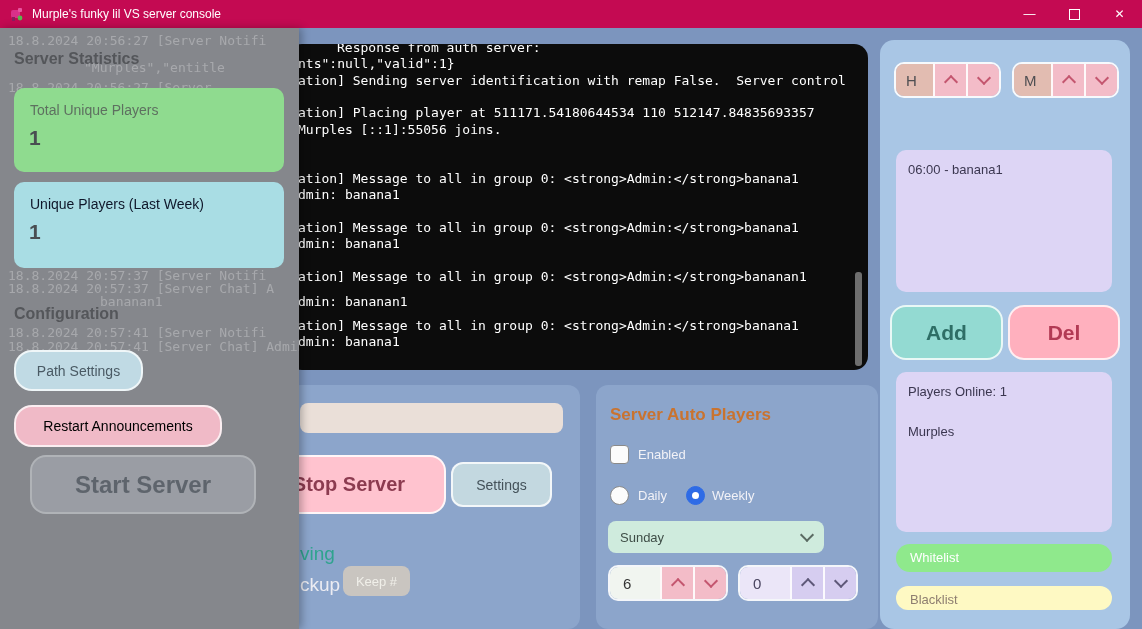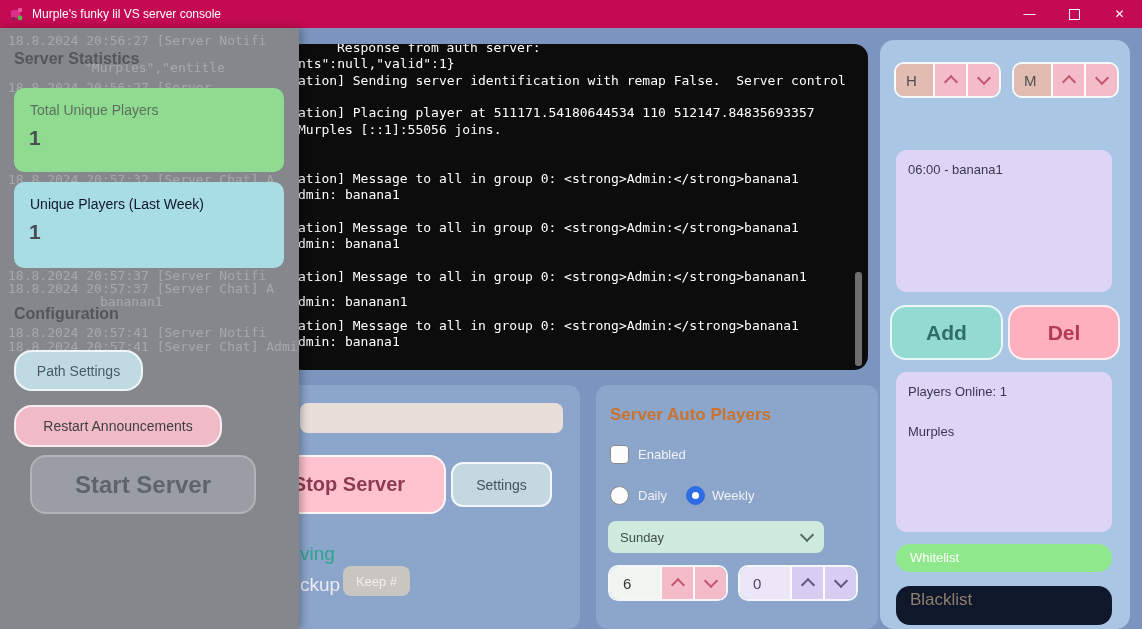--- a/index.html
+++ b/index.html
@@ -59,22 +59,22 @@
              padding:0 10px;box-sizing:border-box;font-size:13px;color:#3B3750;outline:none;font-family:inherit}
   .msg-input::placeholder{color:#8A87A0}
   .listbox{position:absolute;left:16px;top:110px;width:216px;height:142px;background:#DDD5F5;border-radius:10px;box-sizing:border-box;padding:12px;overflow:hidden}
   .list-item{font-size:13px;color:#3B3750}
   .big-btn{position:absolute;top:265px;height:55px;border-radius:16px;border:2px solid rgba(255,255,255,.8);font-weight:bold;font-size:21px;
            display:flex;align-items:center;justify-content:center;box-sizing:border-box}
   .players-box{position:absolute;left:16px;top:332px;width:216px;height:160px;background:#DDD5F5;border-radius:10px}
   .players-box .p-line{position:absolute;left:12px;font-size:13px;color:#3B3750}
   .wl-btn{position:absolute;left:16px;top:504px;width:216px;height:28px;background:#8FE98C;border-radius:14px;color:#fff;
           font-size:13px;line-height:28px;padding-left:14px;box-sizing:border-box}
-  .bl-btn{position:absolute;left:16px;top:546px;width:216px;height:39px;background:#0f172a;border-radius:14px;color:#8E7E70;
-          font-size:17px;line-height:28px;padding-left:14px;box-sizing:border-box}
+  .bl-btn{position:absolute;left:16px;top:546px;width:216px;height:24px;background:#fef9c3;border-radius:14px;color:#8E7E70;
+          font-size:13px;line-height:28px;padding-left:14px;box-sizing:border-box}
 
   
   .drawer{position:absolute;left:0;top:28px;width:299px;height:601px;background:#85878C;z-index:50;
           box-shadow:3px 0 8px rgba(0,0,0,.28);overflow:hidden}
   .ghost-ln{position:absolute;font-family:"DejaVu Sans Mono",monospace;font-size:13px;color:rgba(255,255,255,.28);white-space:pre}
   .d-heading{position:absolute;font-size:16px;font-weight:bold;color:#54565A}
   .card{position:absolute;left:14px;width:270px;border-radius:10px}
   .c-label{position:absolute;left:16px;top:14px;font-size:14px}
   .c-value{position:absolute;left:15px;top:38px;font-size:21px;font-weight:bold;color:#494E52}
   .d-btn{position:absolute;border:2px solid rgba(255,255,255,.75);border-radius:18px;font-size:14px;display:flex;
@@ -196,39 +196,38 @@
       <span class="p-line" style="top:52px">Murples</span>
     </div>
     <div class="wl-btn">Whitelist</div>
     <div class="bl-btn">Blacklist</div>
   </div>
 
   <div class="drawer">
     <span class="ghost-ln" style="left:8px;top:5px">18.8.2024 20:56:27 [Server Notifi</span>
     <span class="ghost-ln" style="left:84px;top:32px">"Murples","entitle</span>
     <span class="ghost-ln" style="left:8px;top:52px">18.8.2024 20:56:27 [Server</span>
-    <span class="ghost-ln" style="left:8px;top:144px">18.8.2024 20:57:32 [Server Chat] A</span>
     <span class="ghost-ln" style="left:8px;top:240px">18.8.2024 20:57:37 [Server Notifi</span>
     <span class="ghost-ln" style="left:8px;top:253px">18.8.2024 20:57:37 [Server Chat] A</span>
     <span class="ghost-ln" style="left:100px;top:266px">bananan1</span>
     <span class="ghost-ln" style="left:8px;top:297px">18.8.2024 20:57:41 [Server Notifi</span>
     <span class="ghost-ln" style="left:8px;top:311px">18.8.2024 20:57:41 [Server Chat] Admin:</span>
 
     <div class="d-heading" style="left:14px;top:22px">Server Statistics</div>
 
     <div class="card" style="top:60px;height:84px;background:#8FDB8F">
       <span class="c-label" style="color:#5E7060">Total Unique Players</span>
       <span class="c-value">1</span>
     </div>
     <div class="card" style="top:154px;height:86px;background:#A9DDE4">
       <span class="c-label" style="color:#0f172a">Unique Players (Last Week)</span>
       <span class="c-value">1</span>
     </div>
 
     <div class="d-heading" style="left:14px;top:277px">Configuration</div>
 
     <div class="d-btn" style="left:14px;top:322px;width:129px;height:41px;background:#C0DAE4;color:#4A5A64">Path Settings</div>
-    <div class="d-btn" style="left:14px;top:377px;width:208px;height:42px;background:#F0BAC7;color:#404040">Restart Announcements</div>
+    <div class="d-btn" style="left:14px;top:377px;width:208px;height:42px;background:#F0BAC7;color:#000000">Restart Announcements</div>
 
     <div class="ghost-btn">Start Server</div>
   </div>
 
 </div>
 
 </body></html>

